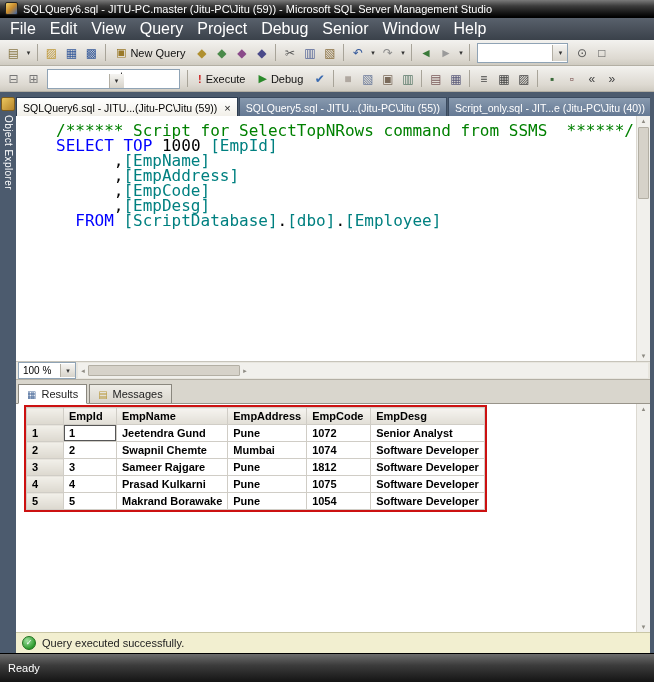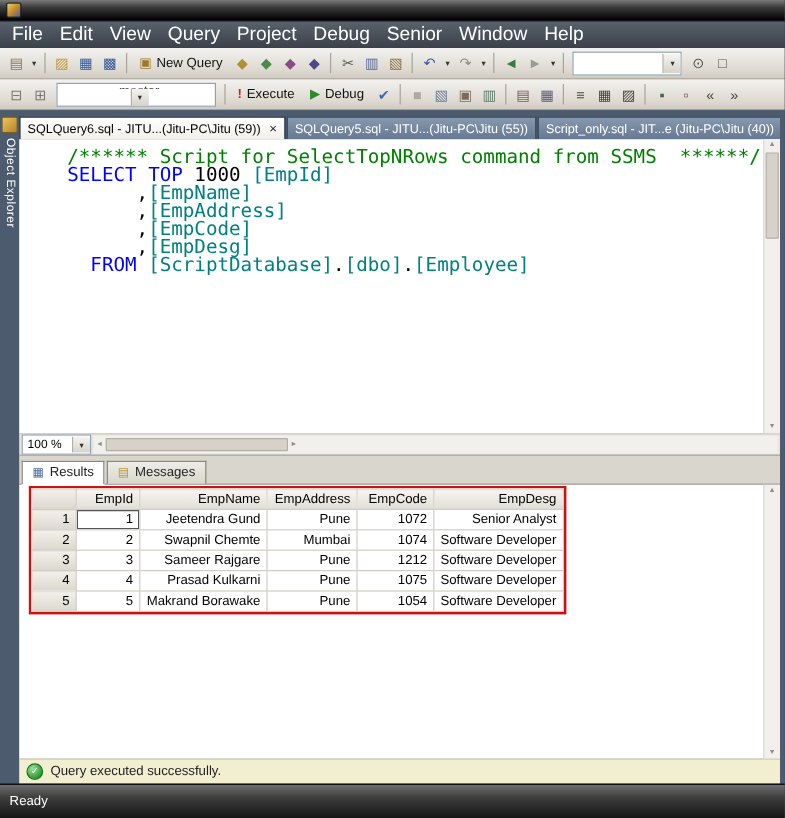--- a/index.html
+++ b/index.html
@@ -78,22 +78,22 @@
   .results-tabs{flex:0 0 21px;background:#d9d6cd;border-top:1px solid #b3afa4;border-bottom:1px solid #98948a;
                 display:flex;align-items:flex-end;padding:2px 0 0 2px;gap:2px;}
   .rtab{display:inline-flex;align-items:center;gap:5px;height:18px;padding:0 8px;font-size:11px;
         border:1px solid #8a877e;border-bottom:none;background:linear-gradient(#eeece6,#d9d6cd);color:#222;cursor:default;}
   .rtab.active{background:#fff;margin-bottom:-1px;border-bottom:1px solid #fff;}
   .rtab-icon{font-size:10px;}
 
   .grid-area{flex:0 0 228px;background:#fff;position:relative;}
   .grid-wrap{position:absolute;left:8px;top:1px;border:2px solid #cc1111;display:inline-block;background:#fff;}
   table.grid{border-collapse:collapse;font-size:11px;background:#fff;}
-  .grid th,.grid td{border:1px solid #d0cdc6;padding:0 5px;height:16px;line-height:15px;text-align:right;
-                    font-weight:normal;white-space:nowrap;overflow:hidden;margin-top:39px;}
+  .grid th,.grid td{border:1px solid #d0cdc6;padding:0 5px;height:16px;line-height:15px;text-align:left;
+                    font-weight:bold;white-space:nowrap;overflow:hidden;margin-top:39px;}
   .grid th{background:linear-gradient(#f6f4f0,#e1ded6);color:#000;}
   .grid th.rownum{background:linear-gradient(#f2f0ea,#dcd8cf);}
   .grid td{color:#000;background:#fff;}
   .grid td.sel{box-shadow:inset 0 0 0 1px #555;}
   .grid th:nth-child(1),.grid td:nth-child(1){width:26px;min-width:26px;}
   .grid th:nth-child(2),.grid td:nth-child(2){width:42px;min-width:42px;}
   .grid th:nth-child(3),.grid td:nth-child(3){width:95px;min-width:95px;}
   .grid th:nth-child(4),.grid td:nth-child(4){width:64px;min-width:64px;}
   .grid th:nth-child(5),.grid td:nth-child(5){width:53px;min-width:53px;}
   .grid th:nth-child(6),.grid td:nth-child(6){width:93px;min-width:93px;}
@@ -108,20 +108,21 @@
   .statusbar{flex:0 0 28px;background:linear-gradient(#6e6e6e,#3c3c3c 40%,#141414);color:#fff;
              display:flex;align-items:center;padding:0 8px;font-size:11px;border-top:1px solid #000;}
 </style>
 </head>
 <body>
 
 <div class="window">
 
   <div class="titlebar">
     <span class="app-icon"></span>
+    <span class="title-text">SQLQuery6.sql - JITU-PC.master (Jitu-PC\Jitu (59)) - Microsoft SQL Server Management Studio</span>
   </div>
 
   <div class="menubar">
       <span class="menu-item">File</span>
       <span class="menu-item">Edit</span>
       <span class="menu-item">View</span>
       <span class="menu-item">Query</span>
       <span class="menu-item">Project</span>
       <span class="menu-item">Debug</span>
       <span class="menu-item">Senior</span>
@@ -295,21 +296,21 @@
                   <td class="cell">Swapnil Chemte</td>
                   <td class="cell">Mumbai</td>
                   <td class="cell">1074</td>
                   <td class="cell">Software Developer</td>
                 </tr>
                 <tr class="grid-row">
                   <th class="rownum">3</th>
                   <td class="cell">3</td>
                   <td class="cell">Sameer Rajgare</td>
                   <td class="cell">Pune</td>
-                  <td class="cell">1212</td>
+                  <td class="cell">1812</td>
                   <td class="cell">Software Developer</td>
                 </tr>
                 <tr class="grid-row">
                   <th class="rownum">4</th>
                   <td class="cell">4</td>
                   <td class="cell">Prasad Kulkarni</td>
                   <td class="cell">Pune</td>
                   <td class="cell">1075</td>
                   <td class="cell">Software Developer</td>
                 </tr>

